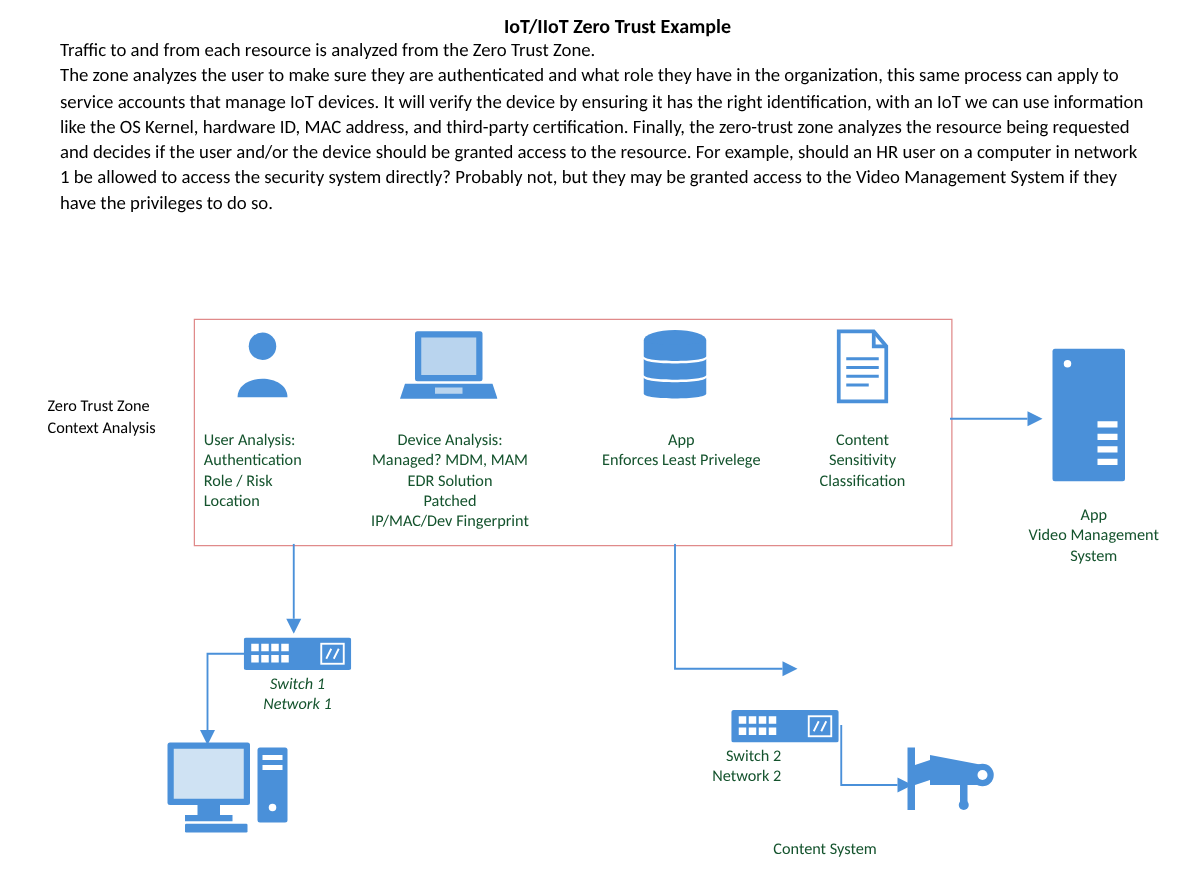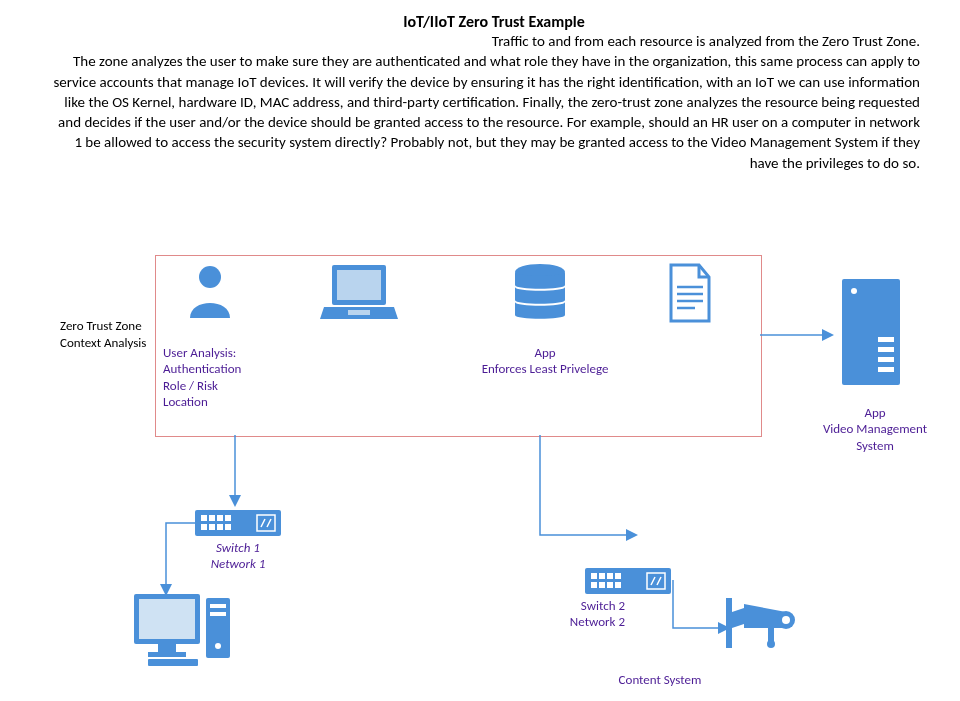--- a/index.html
+++ b/index.html
@@ -12,37 +12,37 @@
     color: #000;
   }
   .title {
     text-align: center;
     font-weight: bold;
     font-size: 16px;
     margin-top: 12px;
     padding-left: 28px;
   }
   .desc {
-    text-align: right;
+    text-align: left;
     font-size: 15px;
     line-height: 1.35;
     margin: 0 40px 0 48px;
   }
   .stage {
     position: absolute;
     left: 0; top: 0;
     width: 960px;
     height: 701px;
   }
   .label {
     position: absolute;
     font-size: 13px;
     text-align: center;
     line-height: 1.25;
-    color: #4c1d95;
+    color: #14532d;
     white-space: pre-line;
   }
   .sidelabel {
     position: absolute;
     font-size: 13px;
     text-align: left;
     line-height: 1.3;
   }
   .zonebox {
     position: absolute;
@@ -57,58 +57,66 @@
 </style>
 </head>
 <body>
 
 <div class="stage">
 
   <div class="title">IoT/IIoT Zero Trust Example</div>
   <div class="desc" style="white-space:pre-line;">Traffic to and from each resource is analyzed from the Zero Trust Zone.
 The zone analyzes the user to make sure they are authenticated and what role they have in the organization, this same process can apply to service accounts that manage IoT devices. It will verify the device by ensuring it has the right identification, with an IoT we can use information like the OS Kernel, hardware ID, MAC address, and third-party certification. Finally, the zero-trust zone analyzes the resource being requested and decides if the user and/or the device should be granted access to the resource. For example, should an HR user on a computer in network 1 be allowed to access the security system directly? Probably not, but they may be granted access to the Video Management System if they have the privileges to do so.</div>
 
-  <div class="sidelabel" style="left:38px; top:318px; width:110px; white-space:pre-line;margin-left:22px;">Zero Trust Zone
+  <div class="sidelabel" style="left:38px; top:318px; width:110px; white-space:pre-line;">Zero Trust Zone
 Context Analysis</div>
 
   <div class="zonebox" style="left:155px; top:255px; width:605px; height:180px;"></div>
 
   <svg class="icon" style="left:185px; top:263px;" width="50" height="55" viewBox="0 0 50 55">
     <circle class="blue" cx="25" cy="14" r="11"></circle>
     <path class="blue" d="M5 55 C5 35 45 35 45 55 Z"></path>
   </svg>
   <div class="label" style="left:163px; top:345px; width:100px; text-align:left;">User Analysis:
 Authentication
 Role / Risk
 Location</div>
 
   <svg class="icon" style="left:320px; top:263px;" width="78" height="60" viewBox="0 0 78 60">
     <rect class="blue" x="12" y="2" width="54" height="40" rx="2"></rect>
     <rect x="17" y="7" width="44" height="30" fill="#b9d4ee"></rect>
     <path class="blue" d="M4 44 L74 44 L78 56 L0 56 Z"></path>
     <rect x="28" y="47" width="22" height="5" fill="#b9d4ee"></rect>
   </svg>
+  <div class="label" style="left:285px; top:345px; width:150px;">Device Analysis:
+Managed? MDM, MAM
+EDR Solution
+Patched
+IP/MAC/Dev Fingerprint</div>
 
   <svg class="icon" style="left:510px; top:263px;" width="60" height="60" viewBox="0 0 60 60">
     <ellipse class="blue" cx="30" cy="9" rx="25" ry="8"></ellipse>
     <path class="blue" d="M5 9 L5 22 C5 27 55 27 55 22 L55 9 C55 14 5 14 5 9 Z"></path>
     <path class="blue" d="M5 24 L5 37 C5 42 55 42 55 37 L55 24 C55 29 5 29 5 24 Z"></path>
     <path class="blue" d="M5 39 L5 52 C5 57 55 57 55 52 L55 39 C55 44 5 44 5 39 Z"></path>
   </svg>
   <div class="label" style="left:470px; top:345px; width:150px;">App
 Enforces Least Privelege</div>
 
   <svg class="icon" style="left:665px; top:263px;" width="50" height="62" viewBox="0 0 50 62">
     <path class="bluestroke" stroke-width="3" d="M6 2 L34 2 L44 14 L44 58 L6 58 Z"></path>
     <path class="bluestroke" stroke-width="3" d="M34 2 L34 14 L44 14"></path>
     <line class="bluestroke" stroke-width="2.5" x1="12" y1="24" x2="38" y2="24"></line>
     <line class="bluestroke" stroke-width="2.5" x1="12" y1="31" x2="38" y2="31"></line>
     <line class="bluestroke" stroke-width="2.5" x1="12" y1="38" x2="38" y2="38"></line>
     <line class="bluestroke" stroke-width="2.5" x1="12" y1="45" x2="30" y2="45"></line>
   </svg>
+  <div class="label" style="left:640px; top:345px; width:100px;">Content
+Sensitivity
+Classification</div>
 
   <svg class="icon" style="left:760px; top:325px;" width="75" height="20" viewBox="0 0 75 20">
     <line class="arrow" x1="0" y1="10" x2="62" y2="10"></line>
     <path class="arrowhead" d="M62 4 L74 10 L62 16 Z"></path>
   </svg>
 
   <svg class="icon" style="left:840px; top:277px;" width="62" height="110" viewBox="0 0 62 110">
     <rect class="blue" x="2" y="2" width="58" height="106" rx="2"></rect>
     <circle cx="14" cy="14" r="3" fill="#fff"></circle>
     <rect x="38" y="60" width="16" height="5" fill="#fff"></rect>

